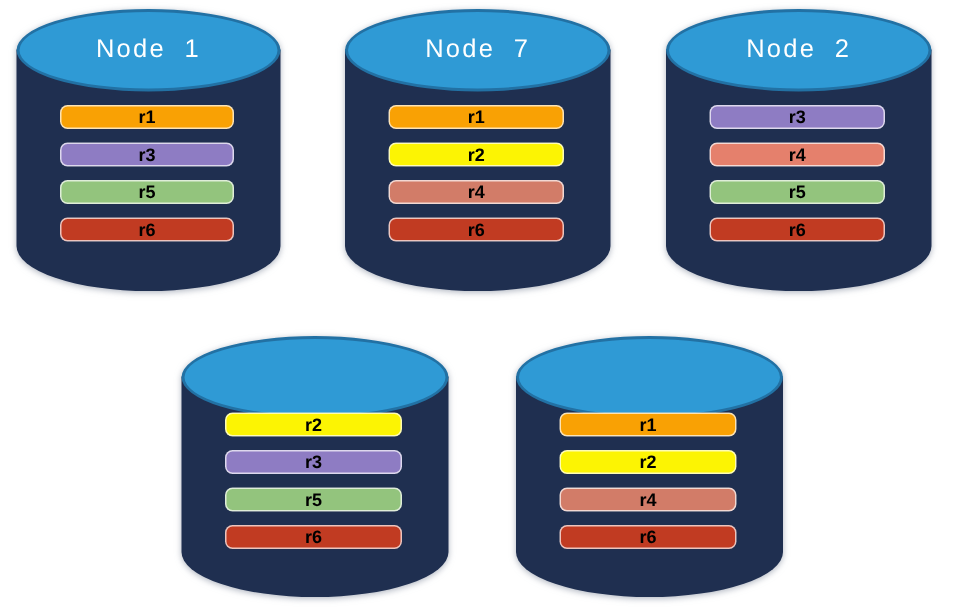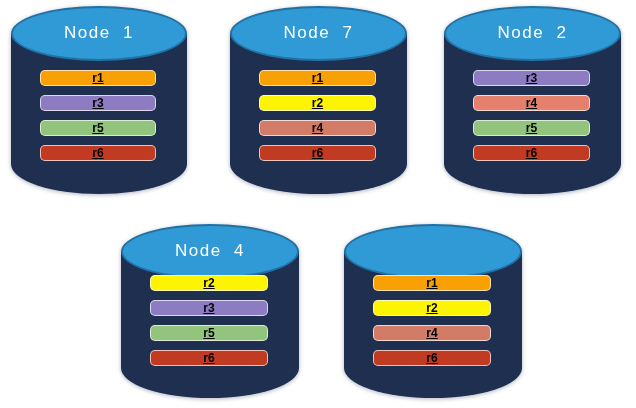--- a/index.html
+++ b/index.html
@@ -49,21 +49,20 @@
     letter-spacing: 1.5px;
     white-space: pre;
   }
   .bars {
     position: absolute;
     left: 29px;
     right: 31px;
     display: flex;
     flex-direction: column;
     gap: 9px;
-    text-decoration: underline;
   }
   .top-row .bars { top: 64px; }
   .bottom-row .bars { top: 51px; }
   .bar {
     height: 16px;
     box-sizing: border-box;
     border: 1px solid rgba(255, 255, 255, 0.7);
     border-radius: 5px;
     text-align: center;
     color: #000000;
@@ -109,21 +108,20 @@
       <div class="bar" style="background: rgb(142, 124, 195);">r3</div>
       <div class="bar" style="background: rgb(229, 128, 108);">r4</div>
       <div class="bar" style="background: rgb(147, 196, 125);">r5</div>
       <div class="bar" style="background: rgb(193, 59, 34);">r6</div>
     </div>
   </div>
 
   <div class="cylinder bottom-row" style="left:121px; top:224px; width:178px; height:174px;">
     <div class="cyl-body" style="background: rgb(31, 47, 80);"></div>
     <div class="cyl-cap" style="background: rgb(47, 154, 213); border-color: rgb(34, 113, 164);"></div>
-    <div class="cyl-title">Node  4</div>
     <div class="bars">
       <div class="bar" style="background: rgb(252, 244, 3);">r2</div>
       <div class="bar" style="background: rgb(142, 124, 195);">r3</div>
       <div class="bar" style="background: rgb(147, 196, 125);">r5</div>
       <div class="bar" style="background: rgb(193, 59, 34);">r6</div>
     </div>
   </div>
 
   <div class="cylinder bottom-row" style="left:344px; top:224px; width:178px; height:174px;">
     <div class="cyl-body" style="background: rgb(31, 47, 80);"></div>

